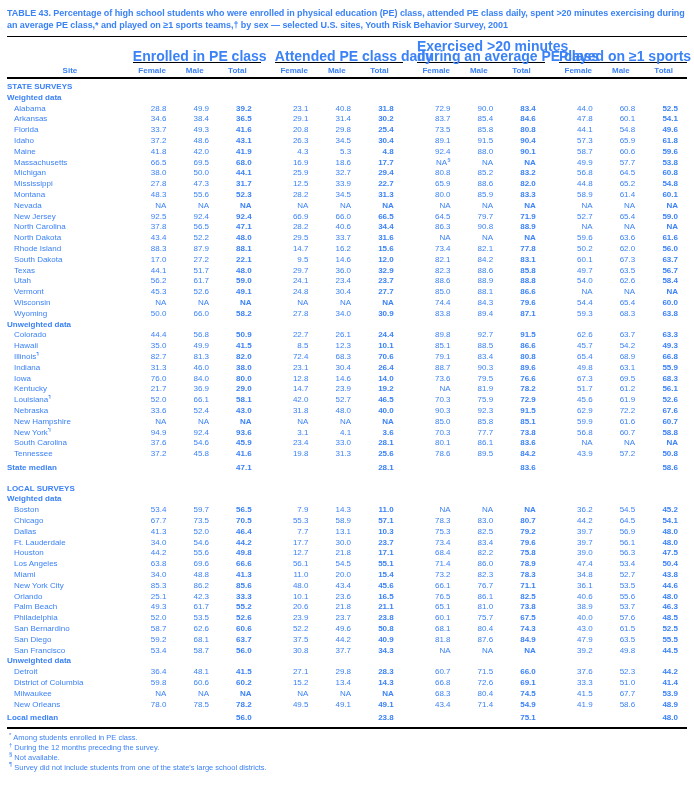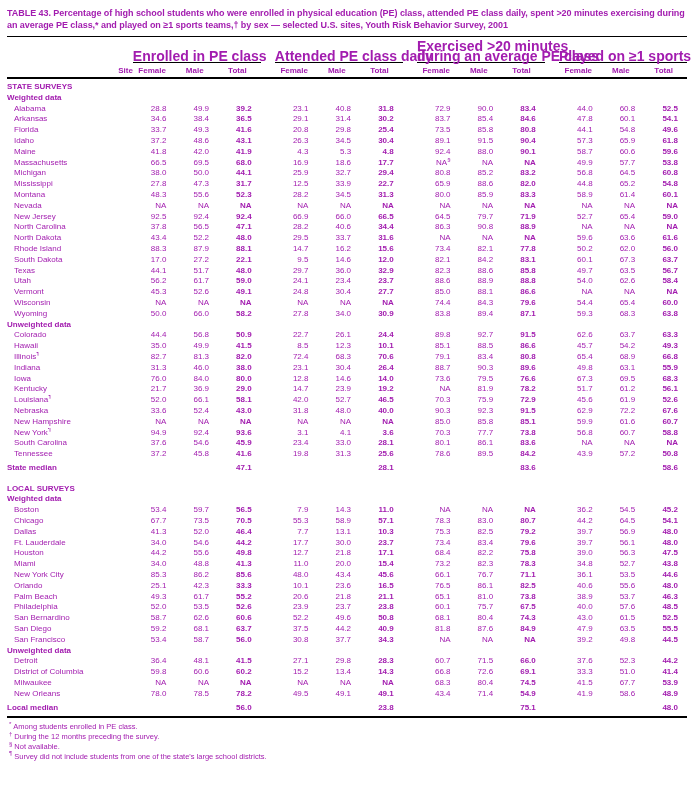--- a/index.html
+++ b/index.html
@@ -1,18 +1,18 @@
 <!DOCTYPE html>
 <html><head>
 <meta charset="utf-8">
 <style>
   html,body{margin:0;padding:0;background:#fff;}
   .page{
     width:694px;height:807px;box-sizing:border-box;
-    padding:8px 7px 0 7px;background:#fff;color:#a21caf;
+    padding:8px 7px 0 7px;background:#fff;color:#3b82f6;
     font-family:"Liberation Sans",sans-serif;overflow:hidden;
   }
   .title{
     font-size:9px;font-weight:bold;line-height:11.5px;
     letter-spacing:-0.05px;margin-bottom:5px;
   }
   table{
     border-collapse:collapse;table-layout:fixed;width:680px;
     border-top:1px solid #000;border-bottom:2px solid #000;
   }
@@ -23,21 +23,21 @@
   tr.group-head th{vertical-align:bottom;padding-top:5px;}
   .glabel{
     display:block;border-bottom:1px solid #000;
     text-align:center;font-size:14px;line-height:9.5px;padding-bottom:1px;
     white-space:nowrap;
   }
   tr.sub-head th{
     border-bottom:2px solid #000;font-size:8px;line-height:12px;
     height:14px;vertical-align:bottom;
   }
-  th.site-h{text-align:right;}
+  th.site-h{text-align:center;}
   th.sub{text-align:center;padding-right:4px;white-space:nowrap;}
   tbody td{
     font-size:8px;line-height:10.8px;height:10.8px;padding:0;
     white-space:nowrap;overflow:hidden;
   }
   td.site{text-align:left;padding-left:7px;margin-left:7px;}
   td.num{text-align:right;padding-right:9px;}
   td.total{font-weight:bold;}
   tr.section td{font-weight:bold;padding-left:0;padding-top:3px;}
   tr.subsection td{font-weight:bold;padding-left:0;}
@@ -807,20 +807,38 @@
           <td class="gap"></td>
           <td class="num">68.4</td>
           <td class="num">82.2</td>
           <td class="num total">75.8</td>
           <td class="gap"></td>
           <td class="num">39.0</td>
           <td class="num">56.3</td>
           <td class="num total">47.5</td>
         </tr>
         <tr>
+          <td class="site">Los Angeles</td>
+          <td class="num">63.8</td>
+          <td class="num">69.6</td>
+          <td class="num total">66.6</td>
+          <td class="gap"></td>
+          <td class="num">56.1</td>
+          <td class="num">54.5</td>
+          <td class="num total">55.1</td>
+          <td class="gap"></td>
+          <td class="num">71.4</td>
+          <td class="num">86.0</td>
+          <td class="num total">78.9</td>
+          <td class="gap"></td>
+          <td class="num">47.4</td>
+          <td class="num">53.4</td>
+          <td class="num total">50.4</td>
+        </tr>
+        <tr>
           <td class="site">Miami</td>
           <td class="num">34.0</td>
           <td class="num">48.8</td>
           <td class="num total">41.3</td>
           <td class="gap"></td>
           <td class="num">11.0</td>
           <td class="num">20.0</td>
           <td class="num total">15.4</td>
           <td class="gap"></td>
           <td class="num">73.2</td>

